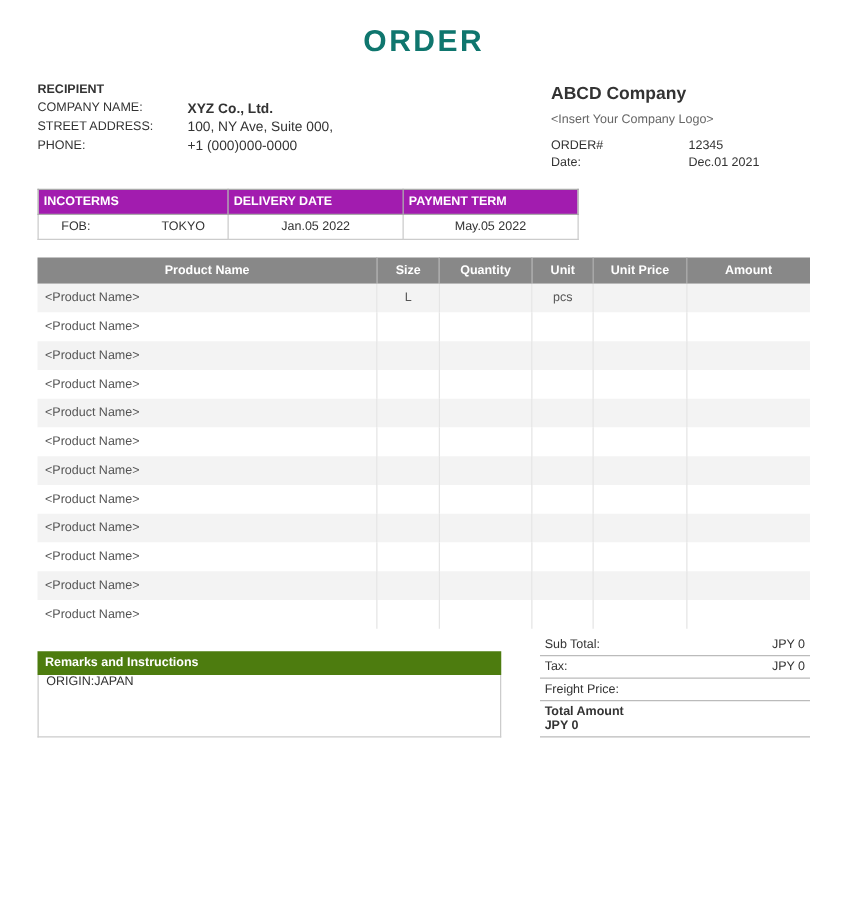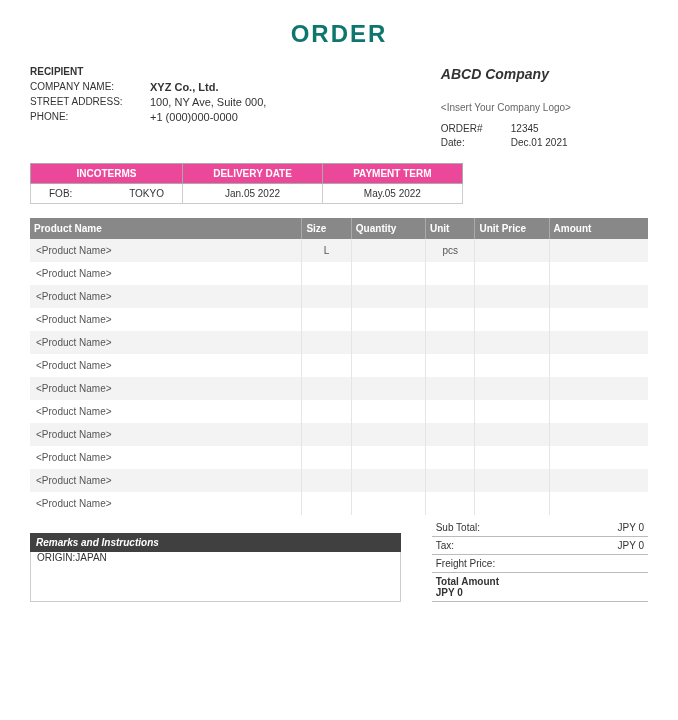--- a/index.html
+++ b/index.html
@@ -32,45 +32,44 @@
     font-weight: bold;
     margin-bottom: 4px;
   }
   .info-row { display: flex; margin-bottom: 3px; }
   .info-label { width: 120px; font-size: 10px; }
   .info-value { font-size: 11px; text-align: center; }
   .bold { font-weight: bold; }
   .company-right {
     font-size: 14px;
     font-weight: bold;
-    margin-bottom: 20px;
-    font-style: italic;
+    margin-bottom: 8px;
   }
   .logo-placeholder {
     font-size: 10px;
     color: #666;
     margin-bottom: 10px;
   }
-  .meta-row { display: flex; margin-bottom: 3px; }
+  .meta-row { display: flex; margin-bottom: 3px; gap: 40px; }
   .meta-label { width: 70px; font-size: 10px; }
   .meta-value { font-size: 10px; }
 
   .terms-table {
     width: 70%;
     border-collapse: collapse;
     margin-bottom: 14px;
   }
   .terms-table th {
-    background: #ec4899;
+    background: #a21caf;
     color: #fff;
     font-size: 10px;
     font-weight: bold;
     padding: 4px;
     border: 1px solid #aaa;
-    text-align: center;
+    text-align: left;
     margin-top: 12px;
   }
   .terms-table td {
     border: 1px solid #ccc;
     padding: 4px 8px;
     font-size: 10px;
     text-align: center;
   }
   .terms-fob { display: flex; justify-content: space-between; padding: 0 10px; }
 
@@ -78,21 +77,21 @@
     width: 100%;
     border-collapse: collapse;
   }
   .products-table th {
     background: #888;
     color: #fff;
     font-size: 10px;
     font-weight: bold;
     padding: 5px 4px;
     border-right: 1px solid #aaa;
-    text-align: left;
+    text-align: center;
   }
   .products-table th:last-child { border-right: none; }
   .products-table td {
     padding: 6px 6px;
     font-size: 10px;
     border-right: 1px solid #e5e5e5;
     color: #555;
   }
   .products-table td:last-child { border-right: none; }
   .products-table tr.odd td { background: #f3f3f3; }
@@ -107,26 +106,25 @@
   .bottom {
     display: flex;
     justify-content: space-between;
     margin-top: 4px;
   }
   .remarks-box {
     width: 60%;
     margin-top: 14px;
   }
   .remarks-header {
-    background: #404040;
+    background: #4d7c0f;
     color: #fff;
     font-size: 10px;
     font-weight: bold;
     padding: 4px 6px;
-    font-style: italic;
   }
   .remarks-body {
     border: 1px solid #ccc;
     border-top: none;
     padding: 0 6px;
     min-height: 50px;
     font-size: 10px;
   }
   .totals {
     width: 35%;

